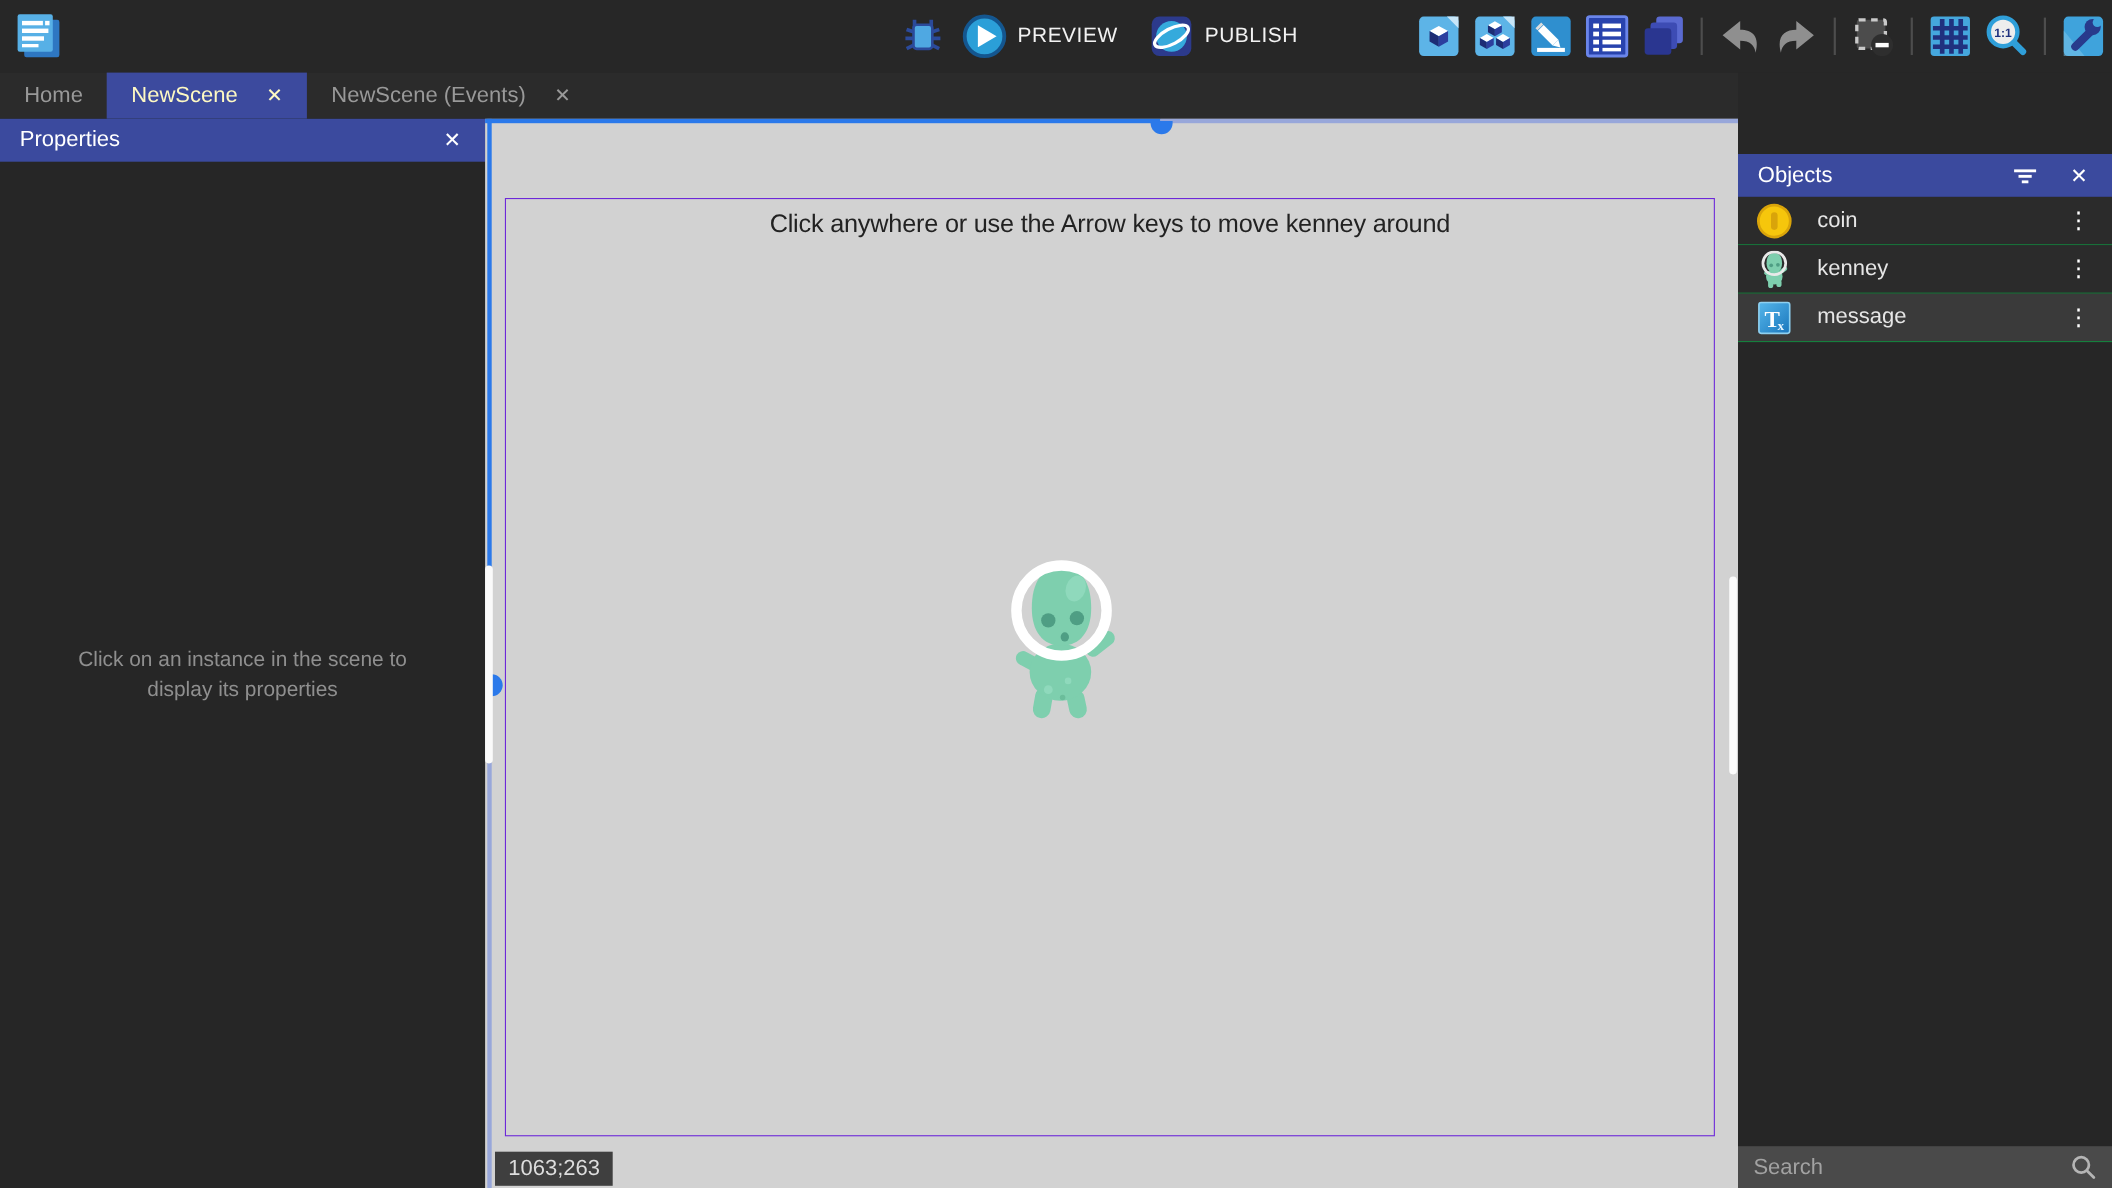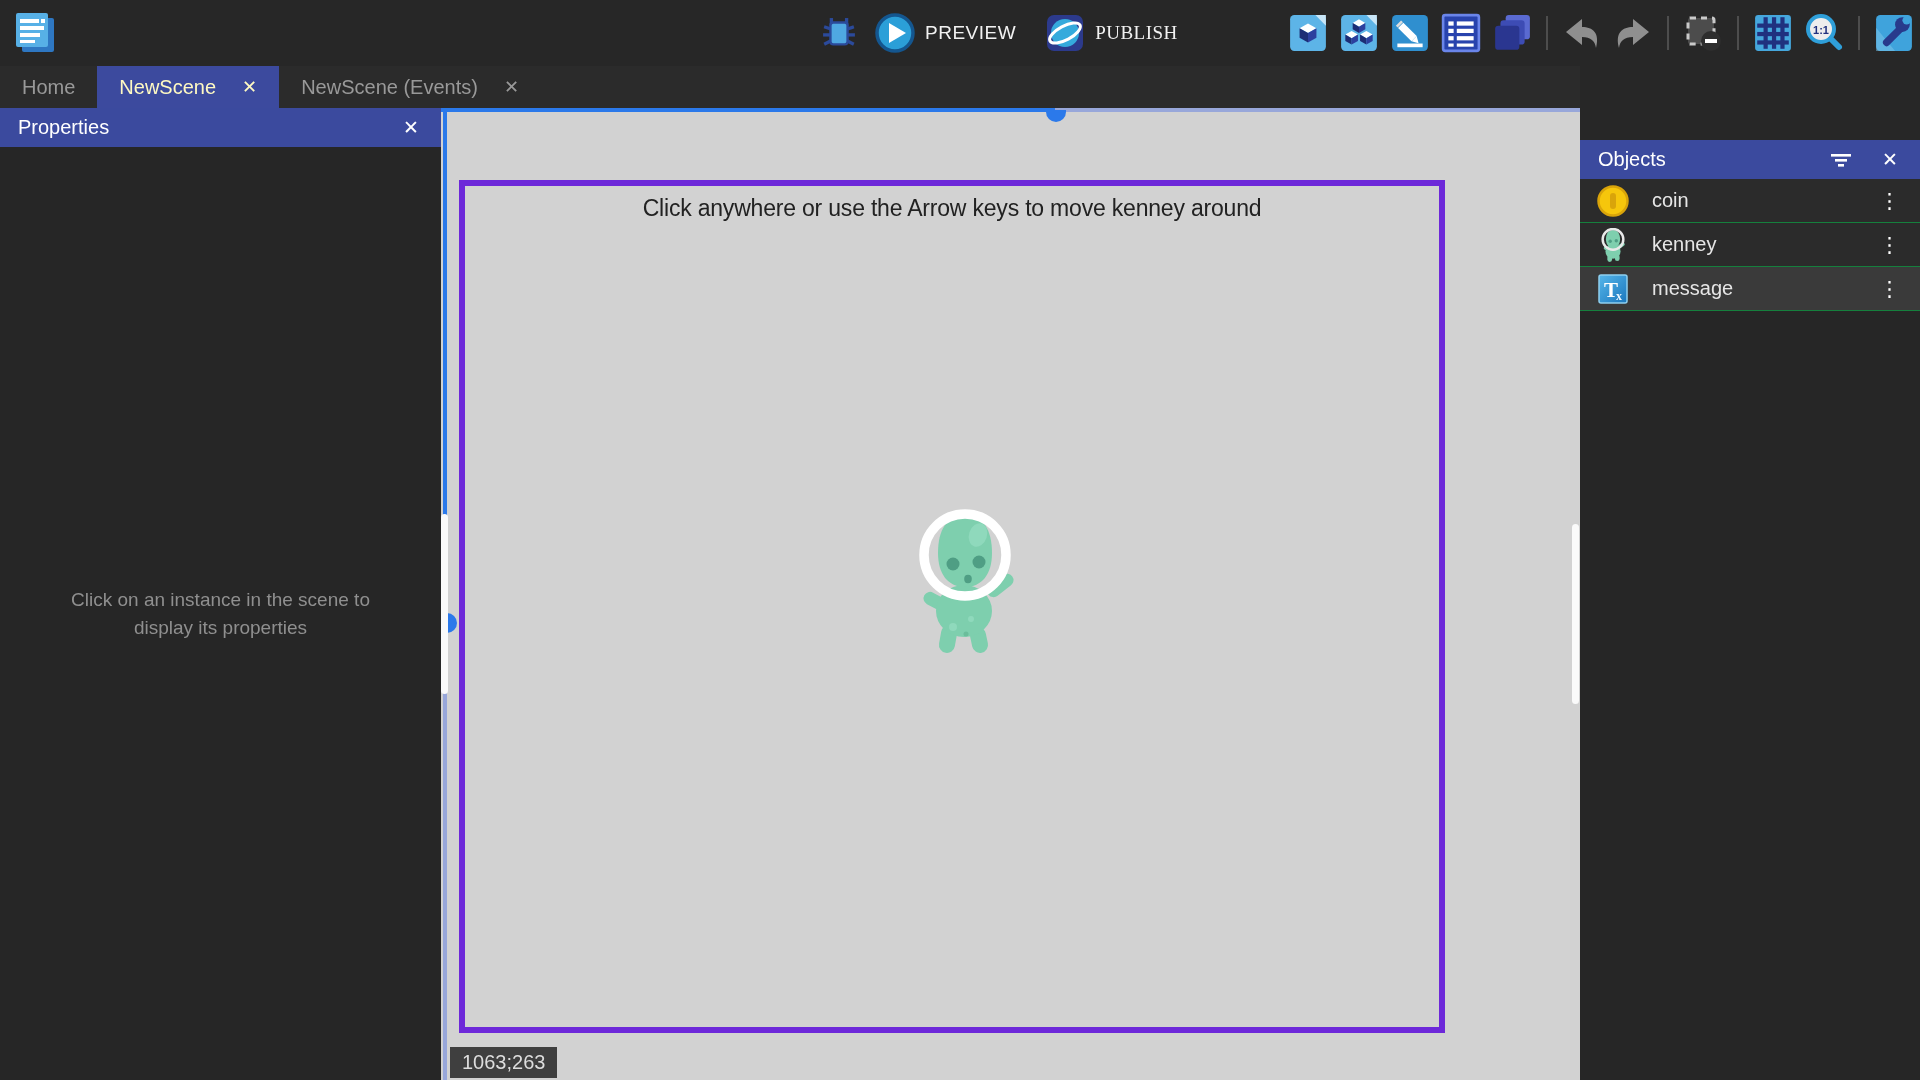--- a/index.html
+++ b/index.html
@@ -38,22 +38,22 @@
   .canvas { position:absolute; top:108px; left:441px; width:1139px; bottom:0; background:#d2d2d2; }
   .sel-top { position:absolute; top:0; left:0; height:4px; display:flex; width:100%; }
   .sel-top .seg-a { width:614px; background:#2b79ea; }
   .sel-top .seg-b { flex:1; background:#98a7da; }
   .sel-left-a { position:absolute; left:2px; top:0; width:4px; height:515px; background:#2b79ea; }
   .sel-left-b { position:absolute; left:2px; top:515px; width:4px; bottom:0; background:#98a7da; }
   .handle-top { position:absolute; left:605px; top:2px; width:20px; height:12px;
     border-radius:0 0 10px 10px; background:#2b79ea; cursor:pointer; }
   .handle-left { position:absolute; left:4px; top:505px; width:12px; height:20px;
     border-radius:0 10px 10px 0; background:#2b79ea; cursor:pointer; }
-  .game-rect { position:absolute; left:18px; top:72px; width:986px; height:853px;
-    border:6px solid #6d28d9; }
+  .game-rect { position:absolute; left:18px; top:72px; width:1100px; height:853px;
+    border:1px solid #6d28d9; }
   .hint { position:absolute; top:9px; left:0; width:100%; text-align:center;
     font-size:23px; color:#222222; letter-spacing:-0.2px; }
   .kenney { position:absolute; left:462px; top:399px; cursor:pointer; }
   .coords { position:absolute; left:9px; bottom:2px; background:#3f3f3f; color:#dddddd;
     font-size:20px; padding:4px 12px; }
   .vthumb { position:absolute; width:7px; height:180px; background:#fafafa; border-radius:4px; cursor:pointer; }
   .vthumb.l { left:0; top:406px; }
   .vthumb.r { right:1px; top:416px; }
 
   
@@ -110,21 +110,21 @@
         <rect x="11" y="9" width="18" height="23" rx="3" fill="#4fa8e2" stroke="#2b4a9b" stroke-width="2.5"></rect>
       </svg>
     </div>
     <div class="tb-btn">
       <svg viewBox="0 0 42 42" width="42" height="42">
         <circle cx="21" cy="21" r="18" fill="#2b9fd8" stroke="#14568f" stroke-width="3.5"></circle>
         <polygon points="15,11 32,21 15,31" fill="#ffffff"></polygon>
       </svg>
       <span class="tb-label">PREVIEW</span>
     </div>
-    <div class="tb-btn" style="margin-left:28px;font-family:Liberation Serif, serif;">
+    <div class="tb-btn" style="margin-left:28px;">
       <svg viewBox="0 0 42 42" width="42" height="42">
         <rect x="3" y="3" width="36" height="36" rx="7" fill="#2c3a8c"></rect>
         <circle cx="21" cy="21" r="14" fill="#35aadc"></circle>
         <ellipse cx="21" cy="21" rx="17" ry="7" fill="none" stroke="#ffffff" stroke-width="3" transform="rotate(-28 21 21)"></ellipse>
       </svg>
       <span class="tb-label">PUBLISH</span>
     </div>
   </div>
 
   <div class="right-group">
@@ -361,13 +361,22 @@
           <text x="8" y="25" font-family="Liberation Serif, serif" font-size="21" font-weight="bold" fill="#ffffff">T</text>
           <text x="20" y="28" font-family="Liberation Serif, serif" font-size="12" font-weight="bold" fill="#eaf6ff">x</text>
         </svg>
       </span>
       <span>message</span>
       <span class="dots">⋮</span>
     </div>
   </div>
 
 
+  <div class="search-bar">
+    <input type="text" placeholder="Search" style="">
+    <span>
+      <svg viewBox="0 0 24 24" width="24" height="24">
+        <circle cx="10" cy="10" r="7" fill="none" stroke="#b5b5b5" stroke-width="2.5"></circle>
+        <line x1="15.5" y1="15.5" x2="21.5" y2="21.5" stroke="#b5b5b5" stroke-width="2.5" stroke-linecap="round"></line>
+      </svg>
+    </span>
+  </div>
 </div>
 
 </body></html>

